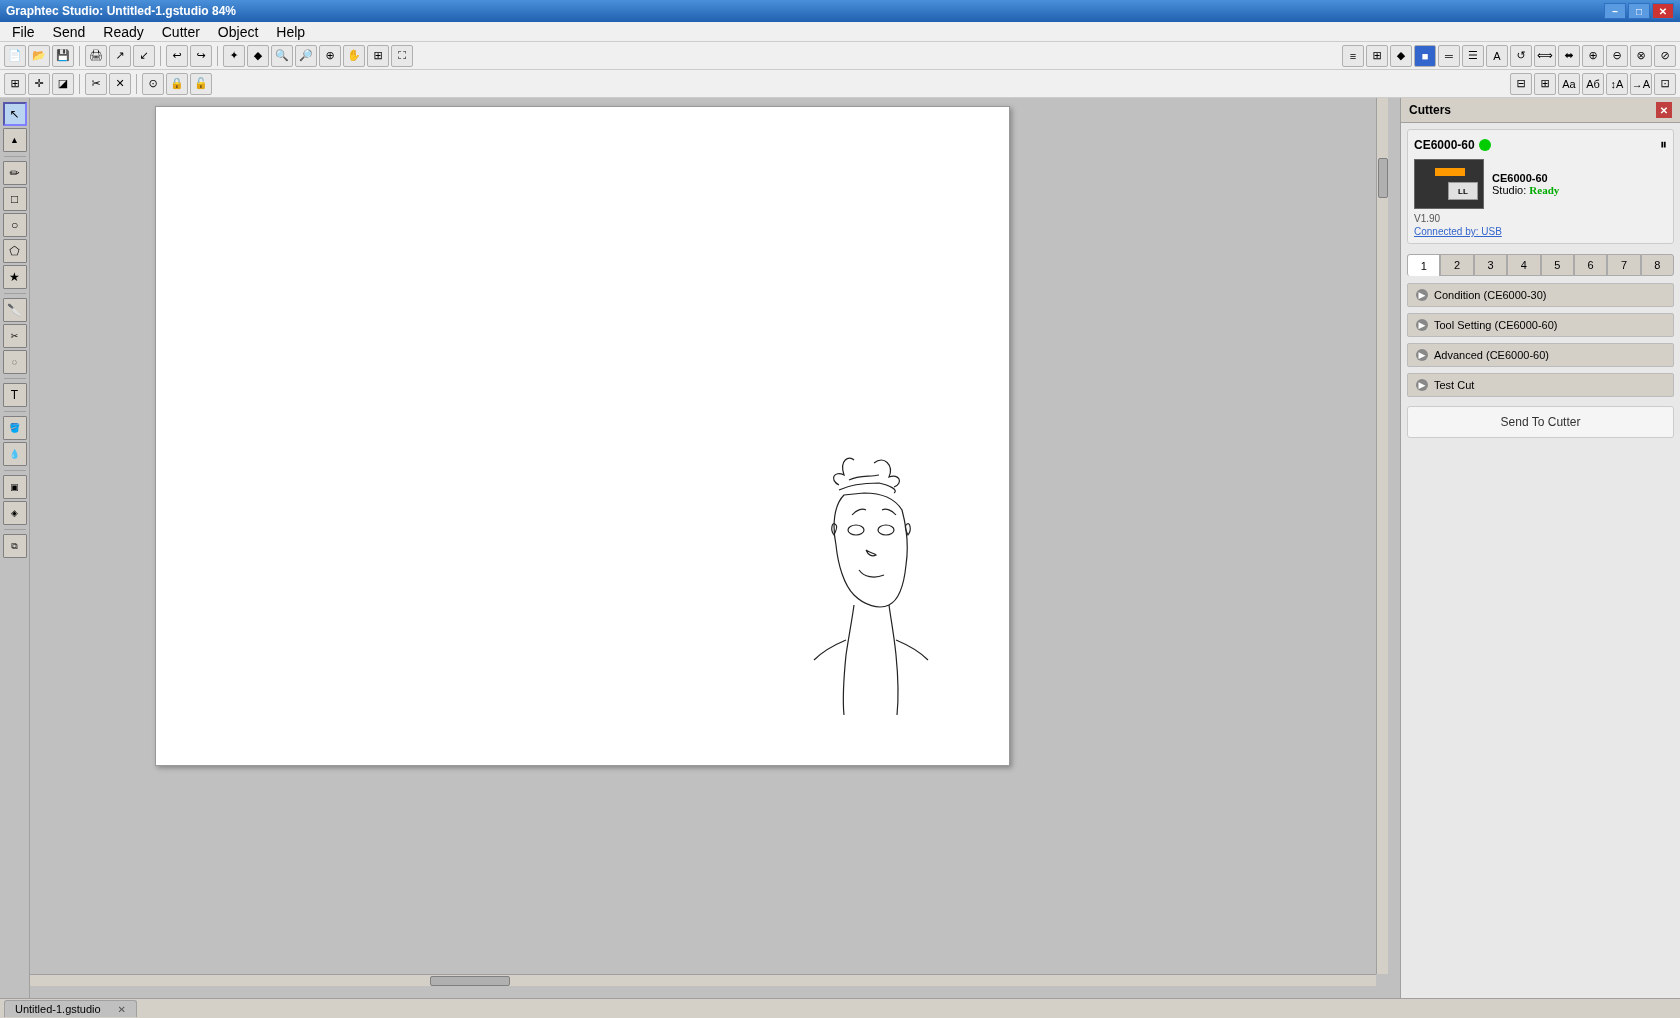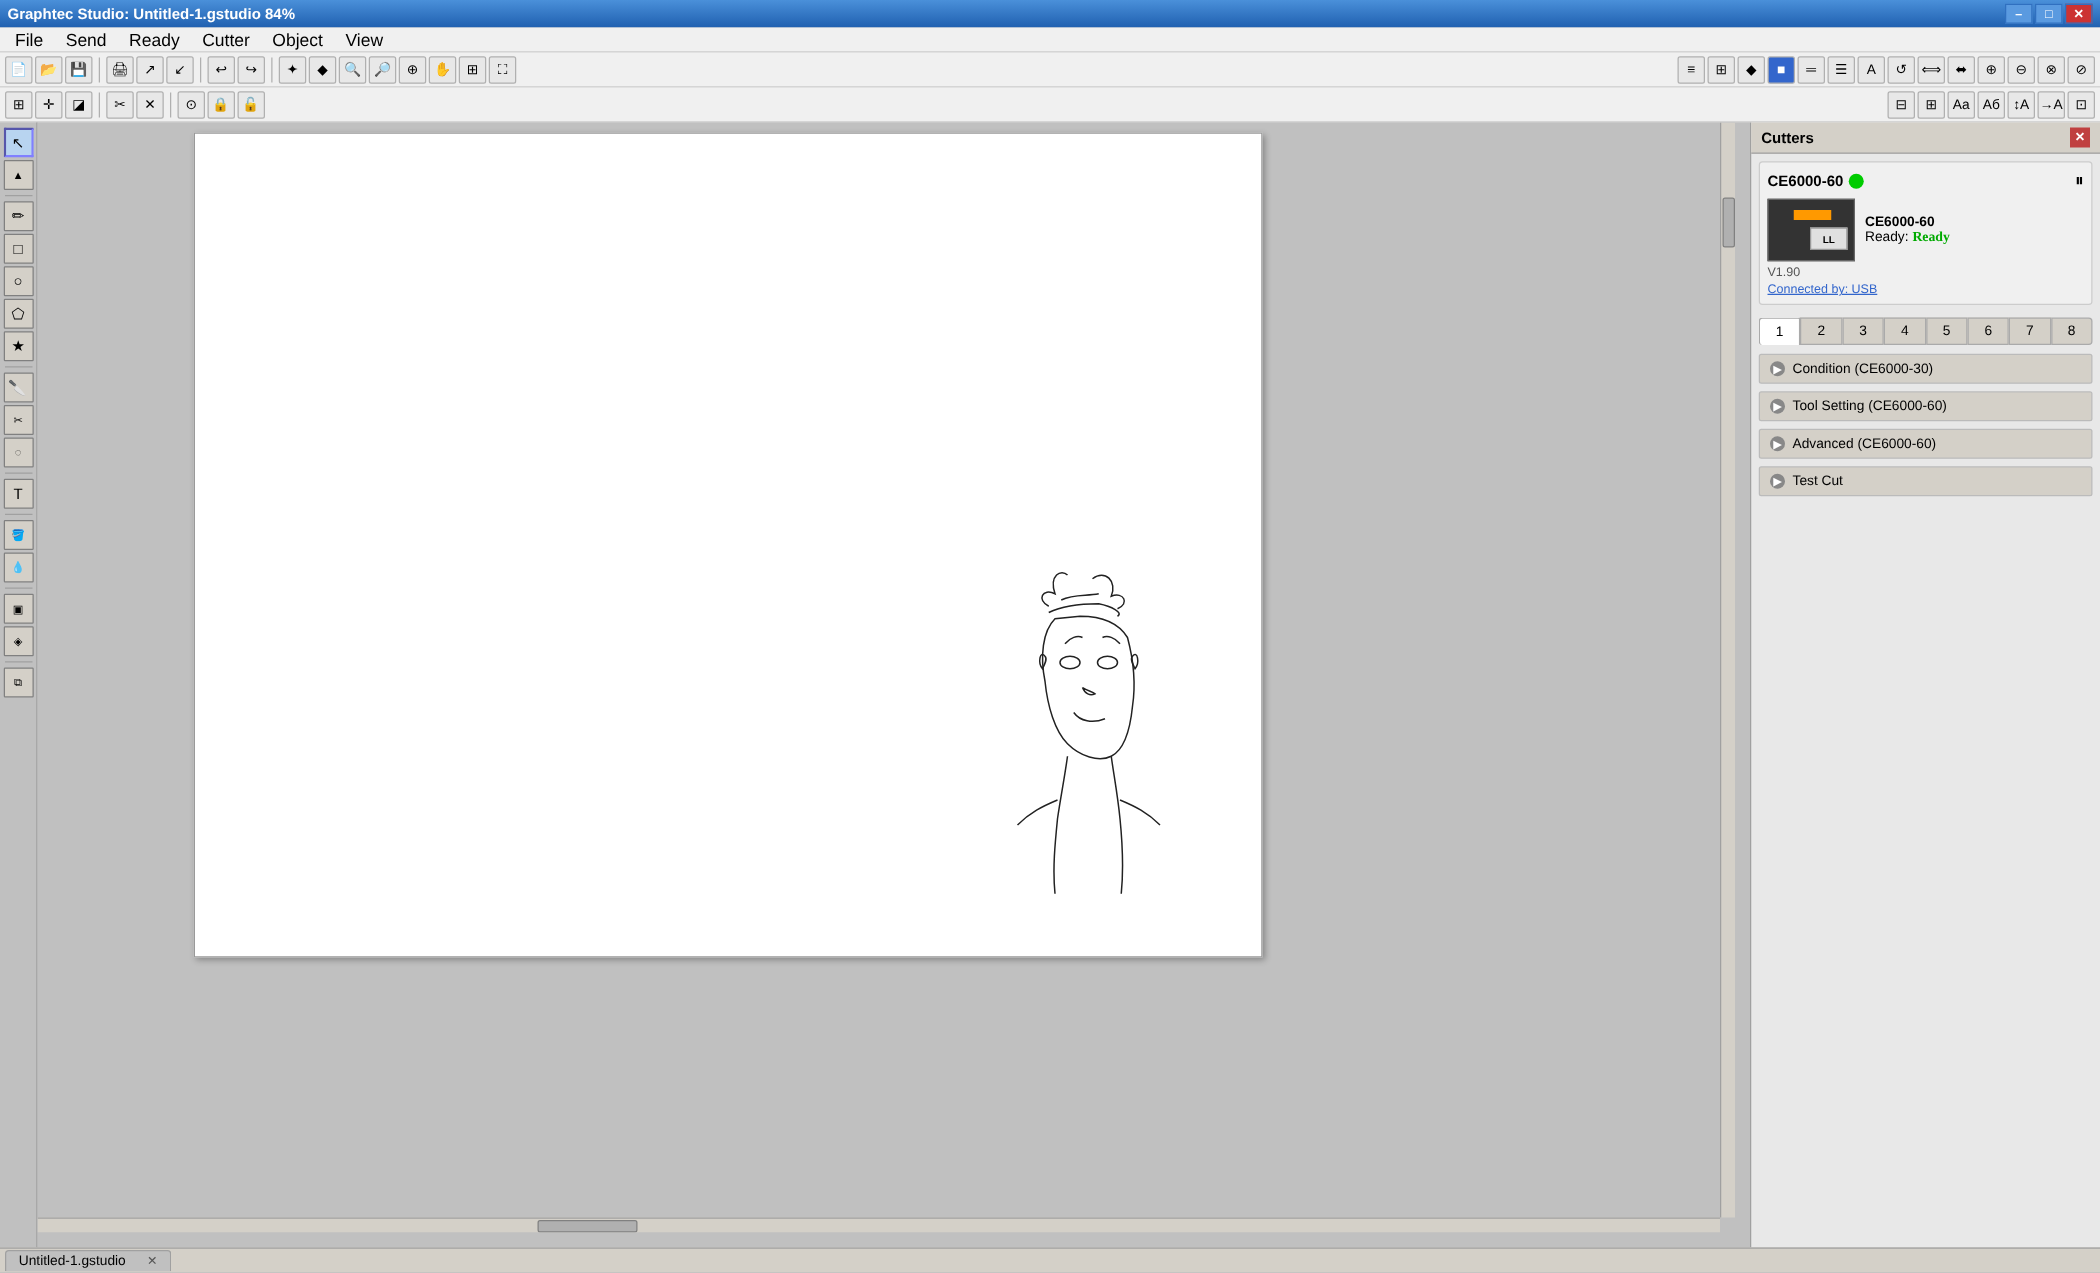--- a/index.html
+++ b/index.html
@@ -195,21 +195,21 @@
     <div class="title-btn" style="background:#cc3333;">✕</div>
   </div>
 </div>
 
 <div id="menu-bar">
   <div class="menu-item">File</div>
   <div class="menu-item">Send</div>
   <div class="menu-item">Ready</div>
   <div class="menu-item">Cutter</div>
   <div class="menu-item">Object</div>
-  <div class="menu-item">View</div>
+  <div class="menu-item">Help</div>
 </div>
 
 <div id="toolbar1">
 
   <div class="tb-btn">📄</div>
   <div class="tb-btn">📂</div>
   <div class="tb-btn">💾</div>
   <div class="tb-separator"></div>
   <div class="tb-btn">🖨</div>
   <div class="tb-btn">↗</div>
@@ -360,21 +360,21 @@
       </div>
 
       <div id="device-preview">
         <div id="device-img">
           <div class="device-orange"></div>
           <div class="device-label">LL</div>
         </div>
         <div id="device-info">
           <div style="font-weight:bold;">CE6000-60</div>
           <div>
-            <span>Ready:</span>
+            <span>Studio:</span>
             <span class="ready" style="color:#00aa00; font-weight:bold;">Ready</span>
           </div>
         </div>
       </div>
 
       <div id="version-row">V1.90</div>
       <div id="usb-row" style="font-size:10px; color:#3366cc;">Connected by: USB</div>
     </div>
 
     <div id="num-tabs">
@@ -409,20 +409,23 @@
       </div>
     </div>
 
     <div class="expand-section">
       <div class="expand-header">
         <div class="expand-arrow">▶</div>
         <span>Test Cut</span>
       </div>
     </div>
 
+    <div id="send-btn">
+      <span>Send To Cutter</span>
+    </div>
   </div>
 
 </div>
 
 <div id="status-bar" style="position:relative;">
   <div style="display:flex; align-items:center;">
     <div class="tab-item active">
       <span>Untitled-1.gstudio</span>
       <span class="tab-close">✕</span>
     </div>

